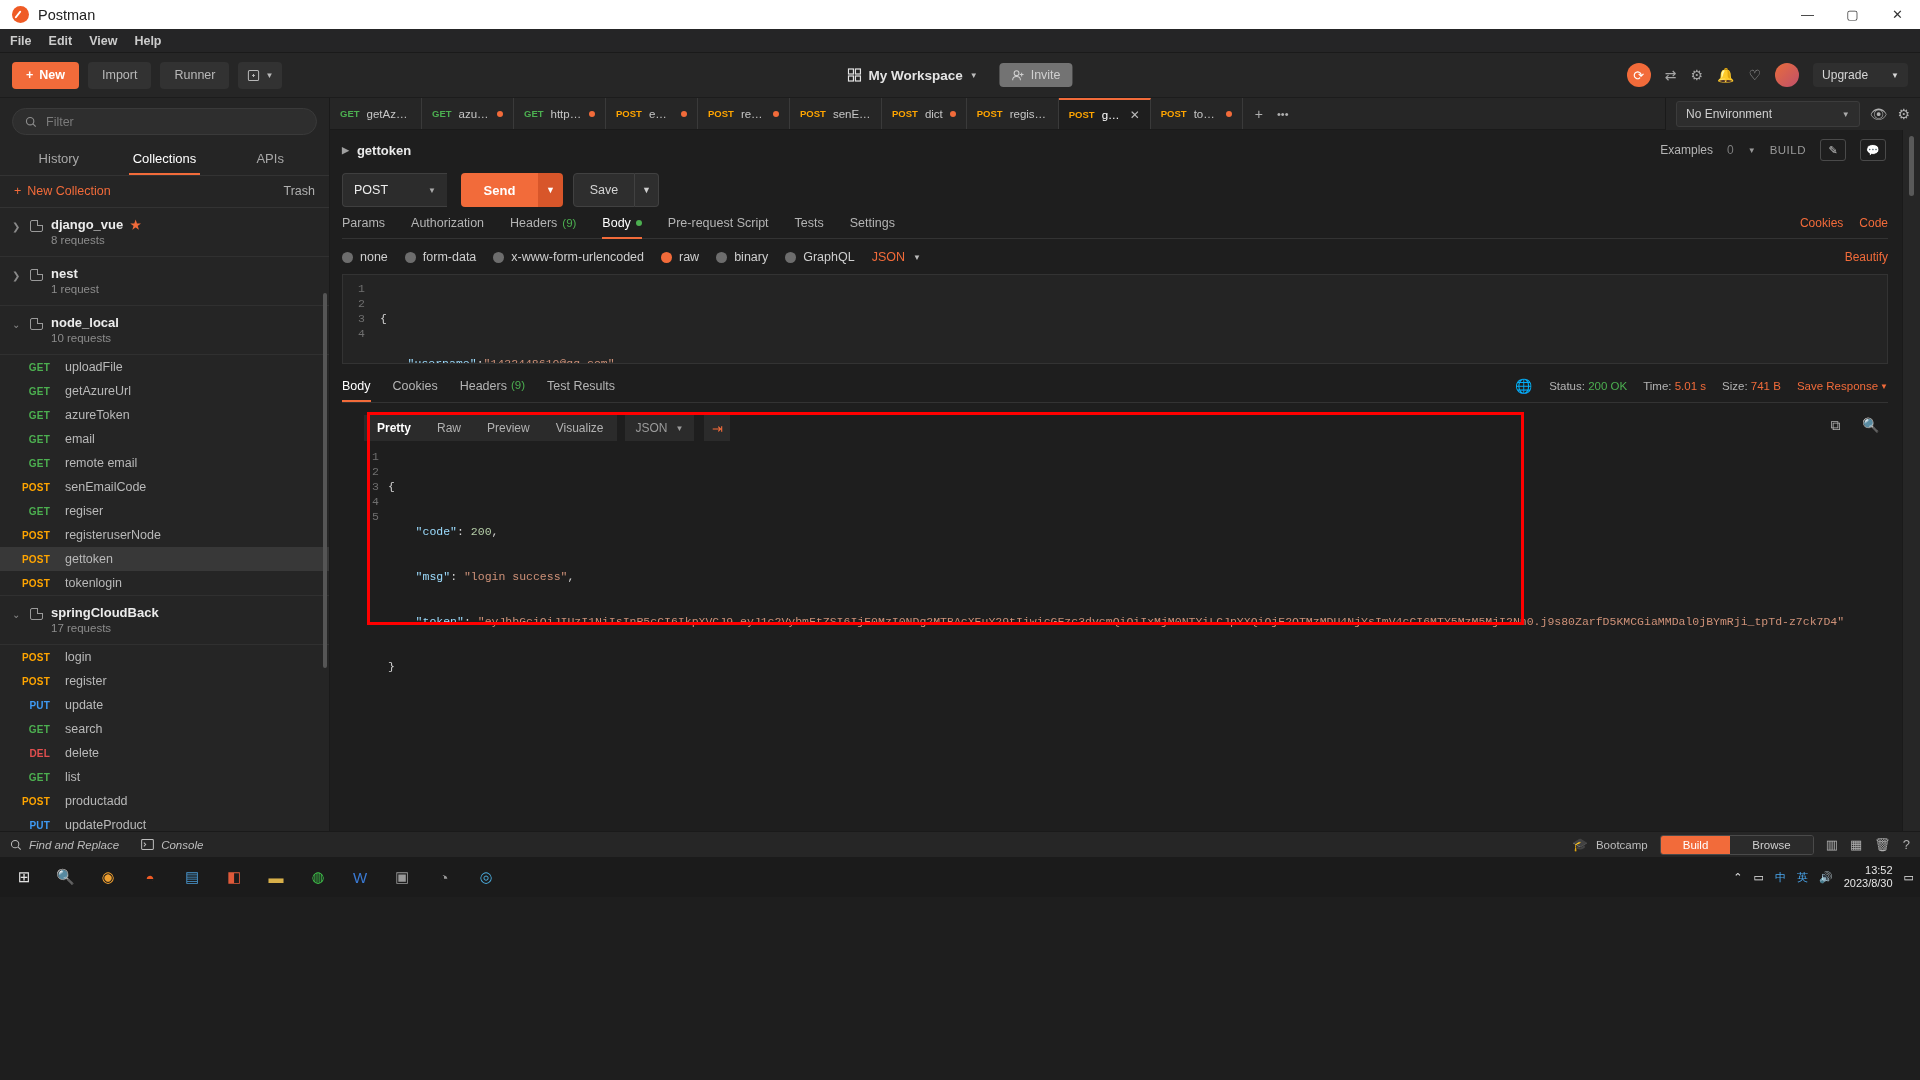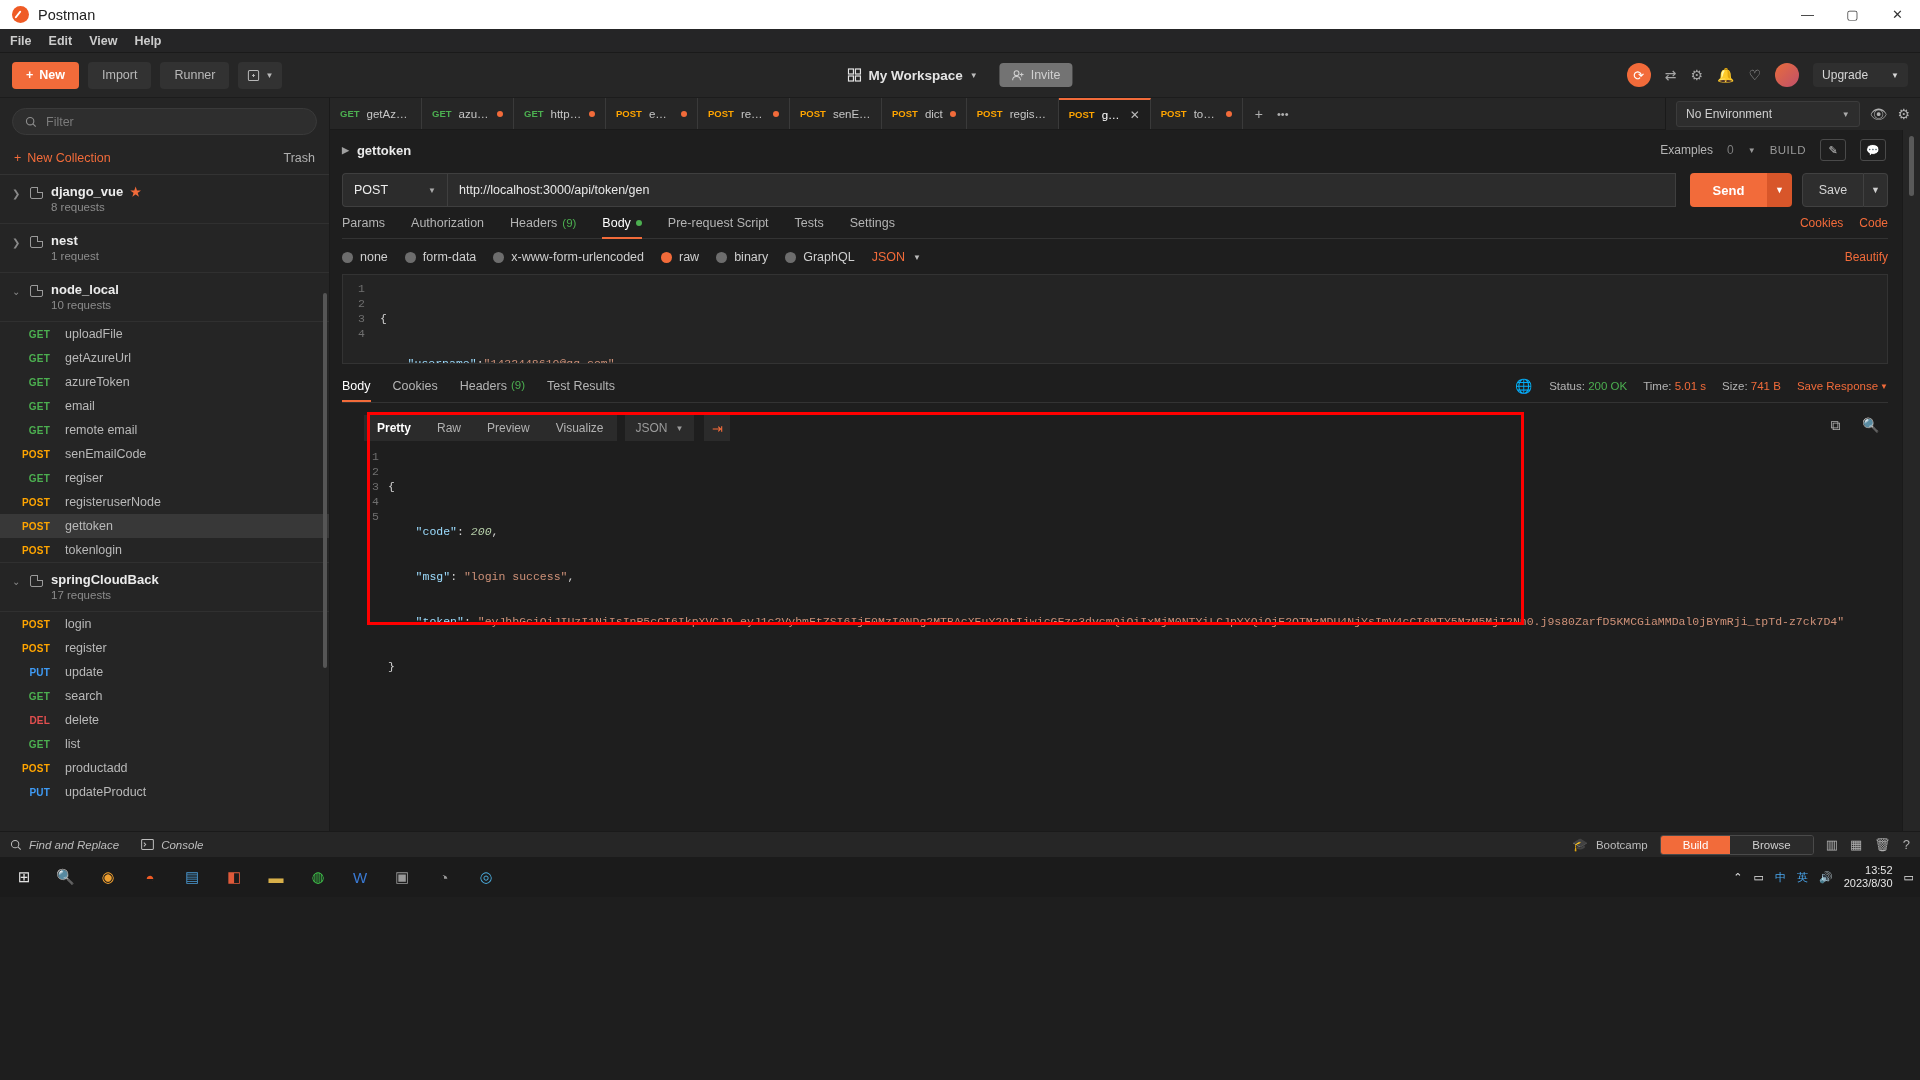--- a/index.html
+++ b/index.html
@@ -233,21 +233,21 @@
   .fmt-json { display: flex; align-items: center; gap: 8px; font-size: 12px; color: #9c9c9c;
       background: #2b2b2b; padding: 6px 11px; margin-left: 8px;}
   .wrap-ico { margin-left: 10px; width: 26px; height: 26px; background:#2b2b2b;
       display:flex;align-items:center;justify-content:center; color:#f26b3a; font-size:13px;}
   .resp-tools { position: absolute; right: 8px; top: 14px; display: flex; gap: 22px; color: #b0b0b0; font-size: 14px;}
   .resp-code { display: flex; font-family: "Liberation Mono", monospace; font-size: 11.5px;
       padding-left: 22px; line-height: 15px; }
   .resp-code .gutter2 { width: 24px; text-align: right; color: #6f6f6f; padding-right: 9px;}
   .resp-code .ccode { color: #d4d4d4; white-space: pre; overflow: hidden;}
   .j-key { color: #9cdcfe; }
-  .j-num { color: #b5cea8; font-style: italic; }
+  .j-num { color: #b5cea8; }
   .j-str { color: #ce9178; }
 
   
   .red-box { position: absolute; border: 3px solid #ff0000; pointer-events: none; }
 
   
   .rightrail { width: 18px; background: #262626; border-left: 1px solid #1a1a1a; }
   .rail-scroll { width: 5px; background: #595959; border-radius: 3px; margin: 6px auto 0 auto; height: 60px;}
 
   
@@ -345,20 +345,25 @@
 
   <div class="sidebar">
     <div class="filter-box">
       <svg width="12" height="12" viewBox="0 0 14 14">
         <circle cx="6" cy="6" r="4.3" fill="none" stroke="#8d8d8d" stroke-width="1.3"></circle>
         <path d="M9.3 9.3L12.5 12.5" stroke="#8d8d8d" stroke-width="1.3"></path>
       </svg>
       <span class="ph">Filter</span>
     </div>
 
+    <div class="side-tabs">
+      <div class="side-tab">History</div>
+      <div class="side-tab active">Collections</div>
+      <div class="side-tab">APIs</div>
+    </div>
 
     <div class="newcoll-row">
       <div class="newcoll">
         <span>+</span>
         <span>New Collection</span>
       </div>
       <div class="trash">Trash</div>
     </div>
 
     <div class="coll-list">
@@ -566,21 +571,20 @@
             <span class="pen-btn">✎</span>
             <span class="eye-btn">💬</span>
           </div>
         </div>
 
         <div class="url-row">
           <div class="method-sel">
             <span>POST</span>
             <span style="font-size:8px;color:#aaa;">▼</span>
           </div>
-          <div class="url-input">http://localhost:3000/api/token/gen</div>
           <div class="send-btn">Send</div>
           <div class="send-caret">▼</div>
           <div class="save-btn">Save</div>
           <div class="save-caret">▼</div>
         </div>
 
         <div class="req-tabs">
           <div class="rtabs-left">
             <div class="rt">Params</div>
             <div class="rt">Authorization</div>

